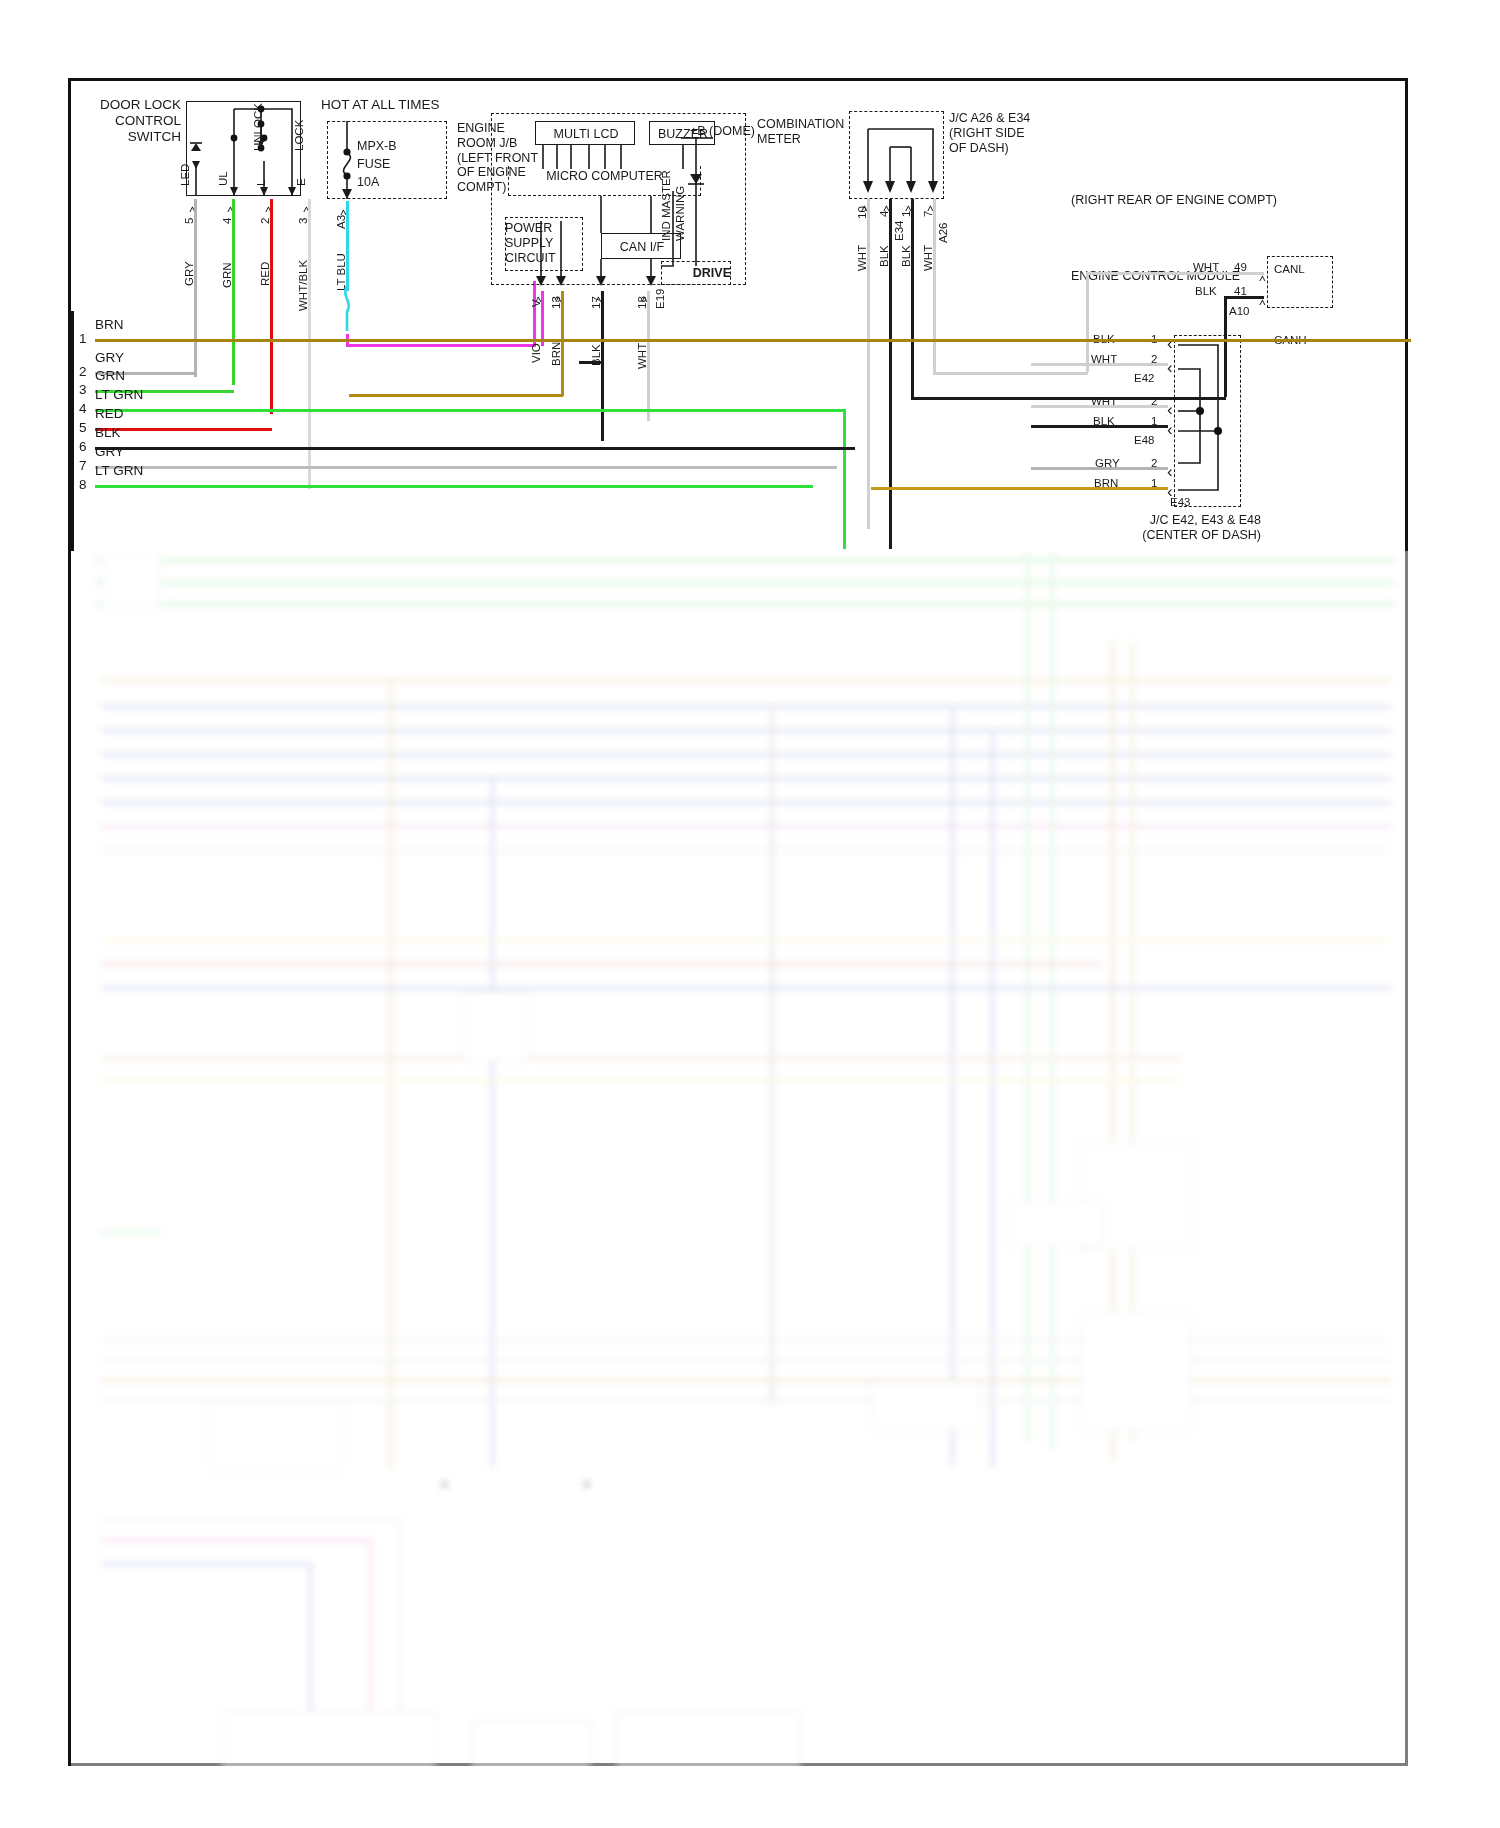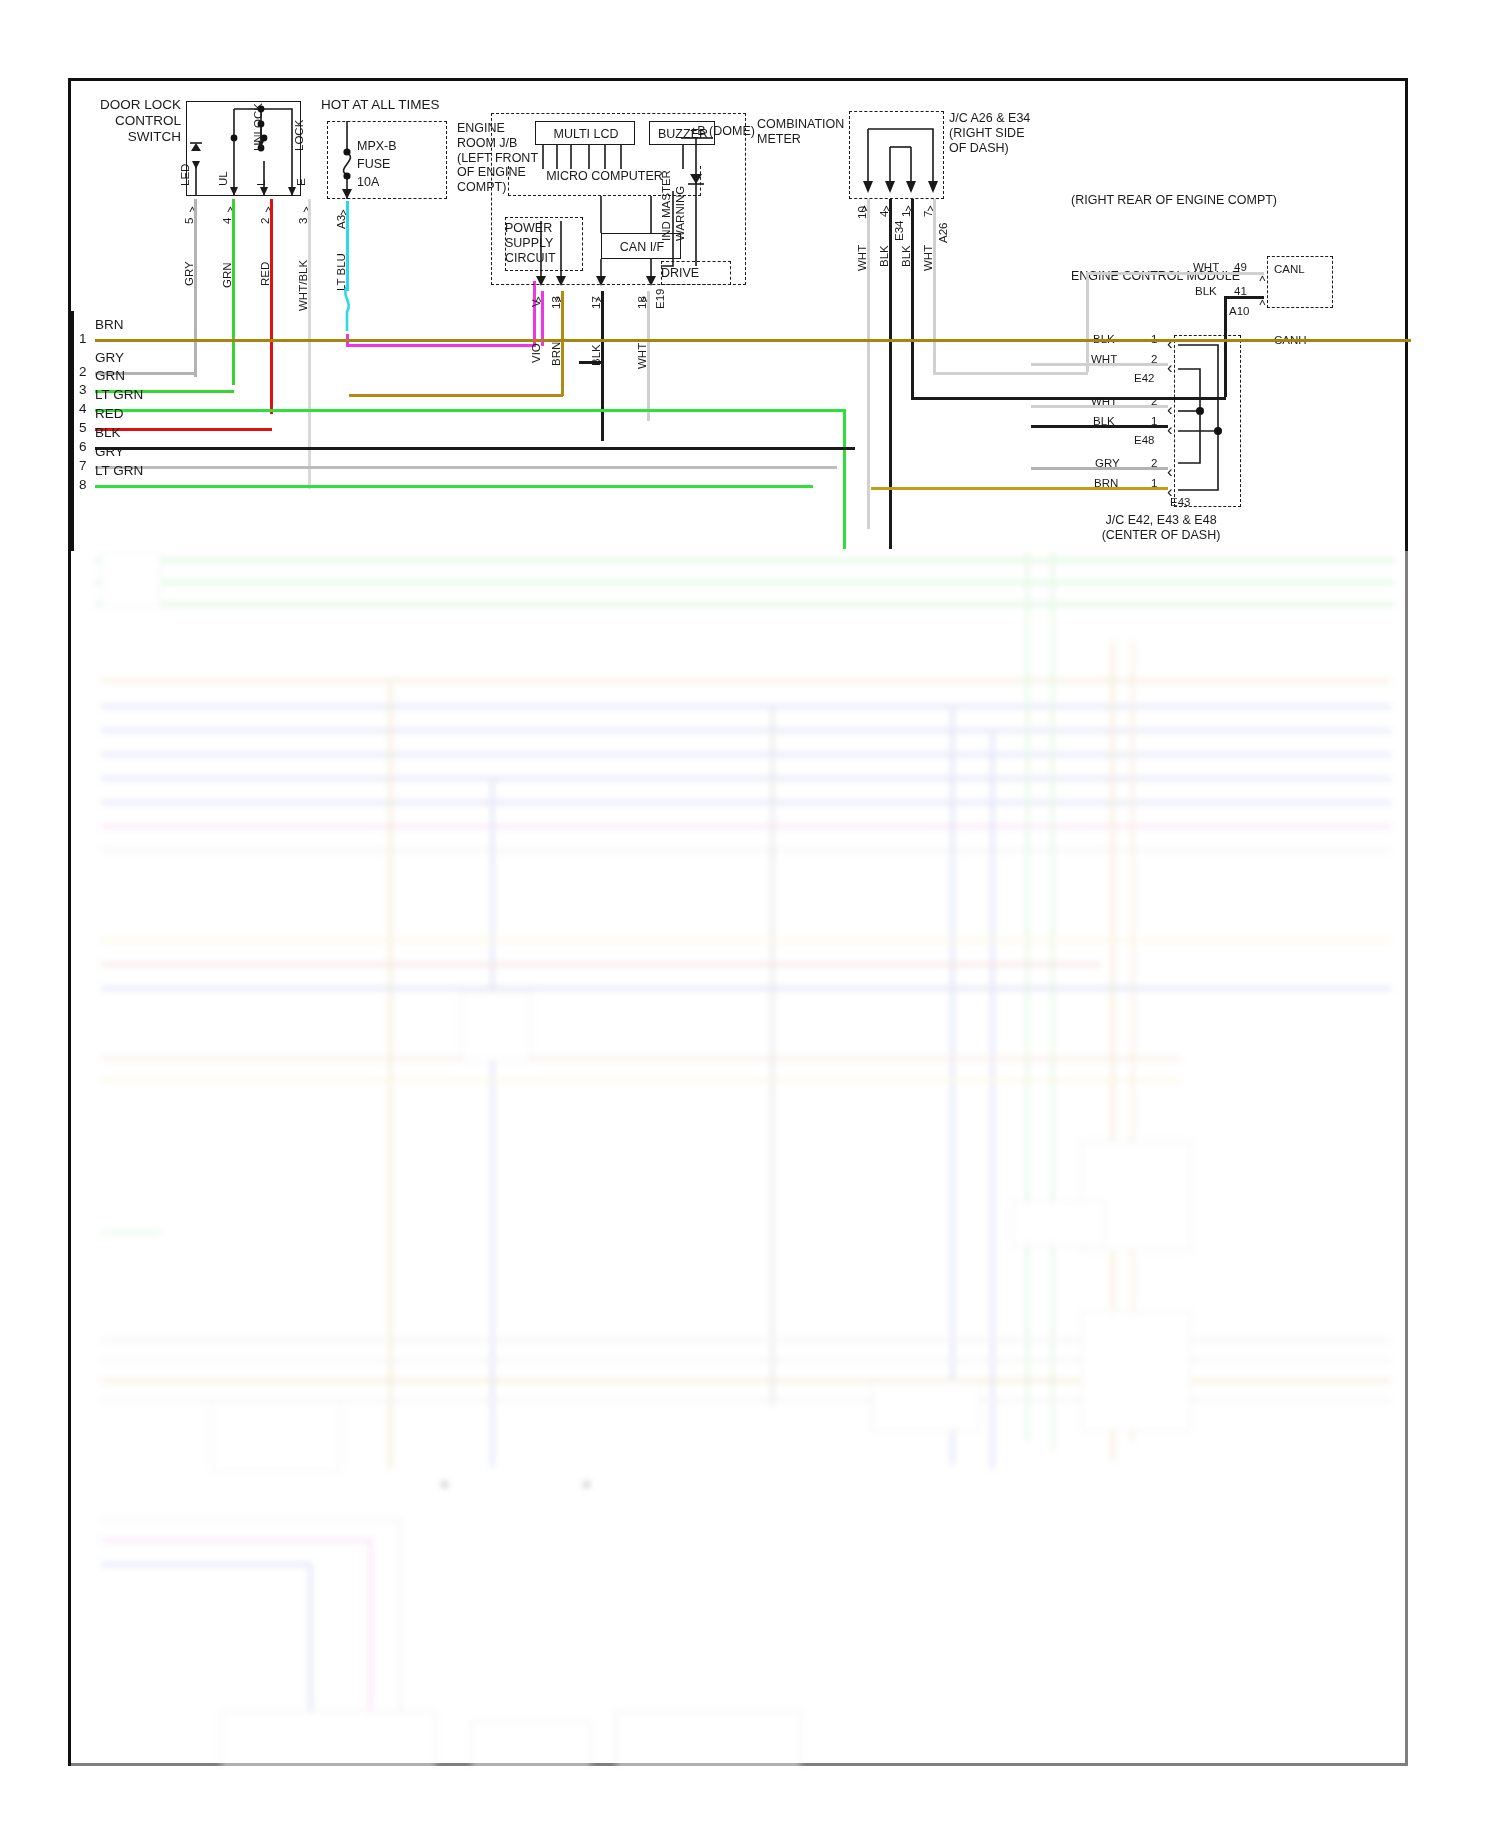--- a/index.html
+++ b/index.html
@@ -53,21 +53,21 @@
   .txt { position: absolute; color: #1a1a1a; white-space: pre; line-height: 1.18; }
   .t11 { font-size: 11.5px; }
   .t12 { font-size: 12.5px; }
   .t13 { font-size: 13.5px; }
   .rot { transform-origin: 0 0; transform: rotate(-90deg); }
   .box { position: absolute; border: 1.6px solid #1a1a1a; background: #fff; }
   .dash { position: absolute; border: 1.7px dashed #1a1a1a; background: transparent; }
   .wire { position: absolute; }
   .h { height: 2.6px; }
   .v { width: 2.6px; }
-  .lbl-c { text-align: center; }
+  .lbl-c { text-align: right; }
   .node { position: absolute; width: 7px; height: 7px; border-radius: 50%; background: #111; }
   .conn { position: absolute; font-size: 17px; color:#1a1a1a; }
   svg { position: absolute; overflow: visible; }
 </style>
 </head>
 <body>
 
 <div id="page">
 
   <div id="frame">
@@ -188,21 +188,21 @@
       <div class="dash" style="left:434px; top:136px; width:78px; height:54px;"></div>
       <div class="txt t12" style="left:434px; top:140px; width:78px; text-align:left;">POWER
 SUPPLY
 CIRCUIT</div>
 
       <div class="box" style="left:530px; top:152px; width:80px; height:26px;">
         <div class="txt t12" style="left:0; top:6px; width:80px; text-align:center;">CAN I/F</div>
       </div>
 
       <div class="dash" style="left:590px; top:180px; width:70px; height:24px;"></div>
-      <div class="txt t12" style="left:590px; top:185px; width:70px; text-align:left;">DRIVE</div>
+      <div class="txt t12" style="left:590px; top:185px; width:70px; text-align:right;font-weight:bold;">DRIVE</div>
 
       <div class="txt t12" style="left:619px; top:43px;">+B (DOME)</div>
       <div class="txt t11 rot" style="left:589px; top:160px;">IND MASTER
 WARNING</div>
 
       <svg style="left:420px; top:85px;" width="260" height="125">
         <path d="M110 30 L110 67" stroke="#1a1a1a" stroke-width="1.6" fill="none"></path>
         <path d="M160 30 L160 67" stroke="#1a1a1a" stroke-width="1.6" fill="none"></path>
         <path d="M110 93 L110 118" stroke="#1a1a1a" stroke-width="1.6" fill="none"></path>
         <path d="M160 93 L160 118" stroke="#1a1a1a" stroke-width="1.6" fill="none"></path>

